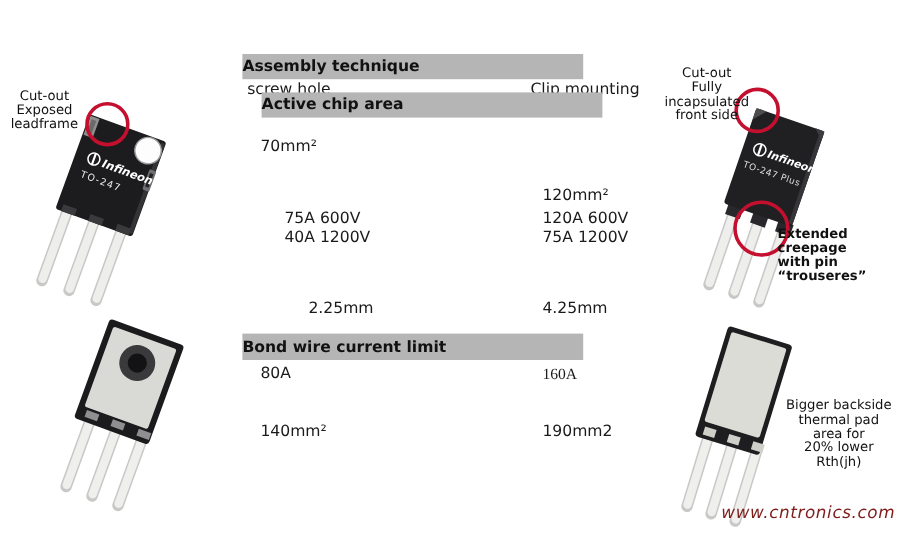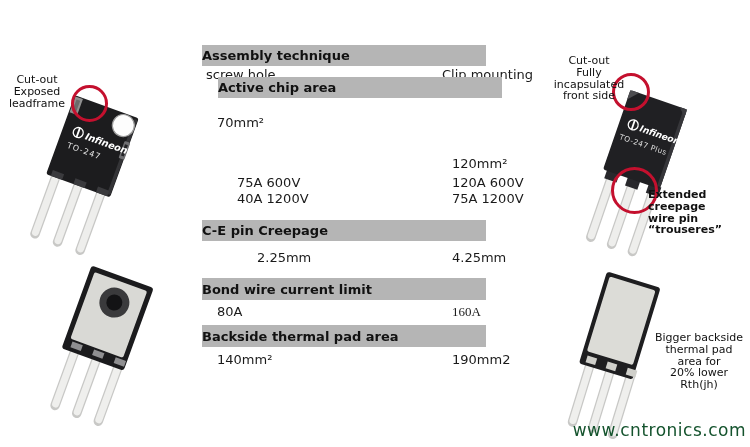--- a/index.html
+++ b/index.html
@@ -11,21 +11,21 @@
   .bar{position:absolute;left:202px;width:284px;background:#b5b5b5;display:flex;
        align-items:center;justify-content:flex-start;font-weight:bold;font-size:13px;color:#111;}
   .trow{position:absolute;left:202px;width:340px;font-size:13px;line-height:15.5px;color:#1a1a1a;}
   .lcell{position:absolute;top:0;}
   .rcell{position:absolute;top:0;}
   
   .redcircle{position:absolute;border:3px solid #c4102e;border-radius:50%;background:transparent;}
   
   .annot{position:absolute;font-size:11px;line-height:11.8px;color:#111;}
   .annot.center{text-align:center;}
-  .watermark{position:absolute;right:4px;top:420px;font-size:17px;letter-spacing:.5px;color:#14532d;}
+  .watermark{position:absolute;right:4px;top:420px;font-size:14px;letter-spacing:.5px;color:#7f1d1d;font-style:italic;}
 </style>
 </head>
 <body>
 
 <div class="stage">
 
   <svg style="left:-5px;top:75px" width="200" height="200" viewBox="0 0 200 200">
     <g transform="rotate(20 100 70)">
       <path d="M74 110V174 M98 110V174 M122 110V174" stroke="#c8c8c6" stroke-width="9.5" stroke-linecap="round" fill="none"></path>
       <path d="M74 110V172.5 M98 110V172.5 M122 110V172.5" stroke="#eeeeec" stroke-width="7" stroke-linecap="round" fill="none"></path>
@@ -102,21 +102,21 @@
 
   <div class="annot center" style="left:549px;top:55px;width:80px;">
     <div>Cut-out</div>
     <div>Fully</div>
     <div>incapsulated</div>
     <div>front side</div>
   </div>
 
   <div class="annot" style="left:648px;top:189px;width:102px;font-weight:bold;">
     <div>Extended creepage</div>
-    <div>wire pin “trouseres”</div>
+    <div>with pin “trouseres”</div>
   </div>
 
   <div class="annot center" style="left:650px;top:332px;width:98px;">
     <div>Bigger backside</div>
     <div>thermal pad</div>
     <div>area for</div>
     <div>20% lower Rth(jh)</div>
   </div>
 
   <div class="bar" style="top:45px;height:21px;">
@@ -147,23 +147,20 @@
     <div class="lcell" style="left:10px;margin-left:25px;">
       <div>75A 600V</div>
       <div>40A 1200V</div>
     </div>
     <div class="rcell" style="left:250px;">
       <div>120A 600V</div>
       <div>75A 1200V</div>
     </div>
   </div>
 
-  <div class="bar" style="top:220px;height:21px;">
-    <span>C-E pin Creepage</span>
-  </div>
   <div class="trow" style="top:250px;">
     <div class="lcell" style="left:15px;margin-left:40px;">
         <div>2.25mm</div>
       </div>
     <div class="rcell" style="left:250px;">
         <div>4.25mm</div>
       </div>
   </div>
 
   <div class="bar" style="top:278px;height:22px;">
@@ -171,23 +168,20 @@
   </div>
   <div class="trow" style="top:304px;">
     <div class="lcell" style="left:15px;">
         <div>80A</div>
       </div>
     <div class="rcell" style="left:250px;font-family:Liberation Serif, serif;">
         <div>160A</div>
       </div>
   </div>
 
-  <div class="bar" style="top:325px;height:22px;">
-    <span>Backside thermal pad area</span>
-  </div>
   <div class="trow" style="top:352px;">
     <div class="lcell" style="left:15px;">
         <div>140mm²</div>
       </div>
     <div class="rcell" style="left:250px;">
         <div>190mm2</div>
       </div>
   </div>
 
   <div class="watermark">www.cntronics.com</div>

